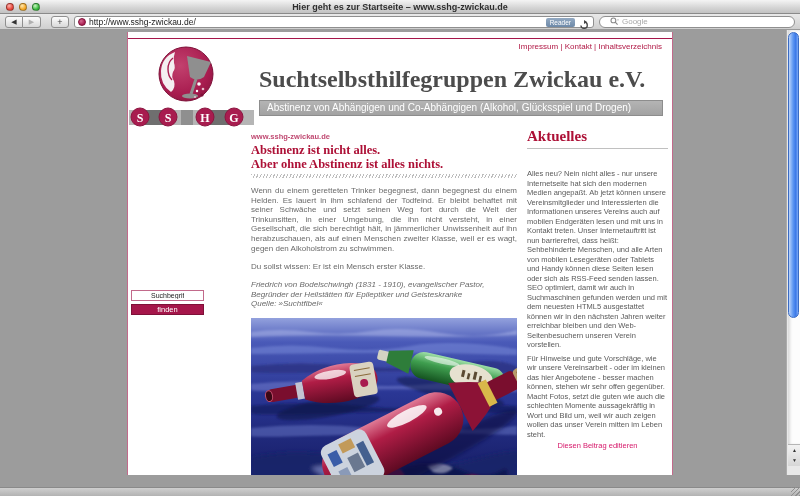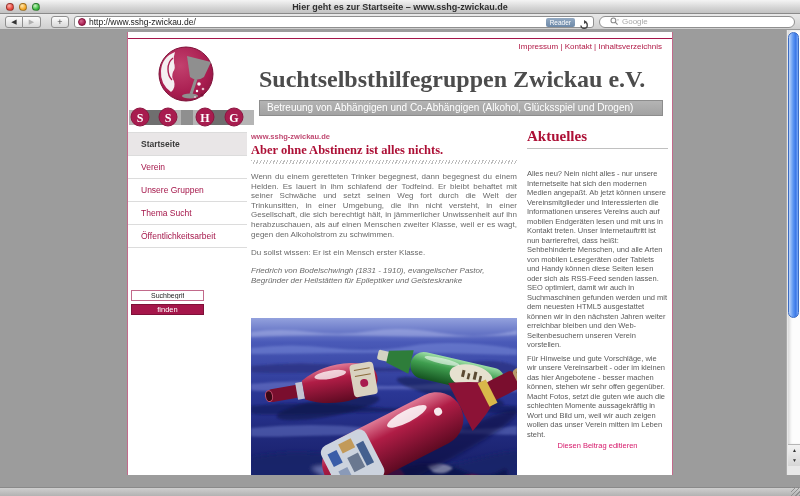--- a/index.html
+++ b/index.html
@@ -237,44 +237,39 @@
             <circle cx="105" cy="73" r="9" fill="#a81c4f" stroke="#8c1540"></circle>
             <text x="11" y="77.5">S</text>
             <text x="39" y="77.5">S</text>
             <text x="76" y="77.5">H</text>
             <text x="105" y="77.5">G</text>
           </g>
         </svg>
       </div>
 
       <h1 class="site-title">Suchtselbsthilfegruppen Zwickau e.V.</h1>
-      <div class="site-subtitle">Betreuung von Abhängigen und Co-Abhängigen (Alkohol, Glücksspiel und Drogen)</div>
-
-      <nav class="nav">
-        <a href="#" class="nav-item first active">Startseite</a>
-        <a href="#" class="nav-item">Verein</a>
-        <a href="#" class="nav-item">Unsere Gruppen</a>
-        <a href="#" class="nav-item">Thema Sucht</a>
-        <a href="#" class="nav-item">Öffentlichkeitsarbeit</a>
-      </nav>
+      <div class="site-subtitle">Abstinenz von Abhängigen und Co-Abhängigen (Alkohol, Glücksspiel und Drogen)</div>
+
 
       <div class="searchbox">
         <input class="search-input" type="text" value="Suchbegriff" style="">
         <div class="find-btn">finden</div>
       </div>
 
       <div class="main-col">
         <div class="site-url">www.sshg-zwickau.de</div>
         <div class="headline">
+          <div>Abstinenz ist nicht alles.</div>
           <div>Aber ohne Abstinenz ist alles nichts.</div>
         </div>
         <div class="hatch"></div>
         <p class="body-text">Wenn du einem geretteten Trinker begegnest, dann begegnest du einem Helden. Es lauert in ihm schlafend der Todfeind. Er bleibt behaftet mit seiner Schwäche und setzt seinen Weg fort durch die Welt der Trinkunsitten, in einer Umgebung, die ihn nicht versteht, in einer Gesellschaft, die sich berechtigt hält, in jämmerlicher Unwissenheit auf ihn herabzuschauen, als auf einen Menschen zweiter Klasse, weil er es wagt, gegen den Alkoholstrom zu schwimmen.</p>
         <p class="body-line">Du sollst wissen: Er ist ein Mensch erster Klasse.</p>
         <p class="attribution">Friedrich von Bodelschwingh (1831 - 1910), evangelischer Pastor, Begründer der Heilstätten für Epileptiker und Geisteskranke</p>
+        <p class="quelle">Quelle: »Suchtfibel«</p>
       </div>
 
       <div class="photo">
         <svg width="266" height="200" viewBox="0 0 266 200">
           <defs>
             <linearGradient id="water" x1="0" y1="0" x2="0" y2="1">
               <stop offset="0%" stop-color="#93a1dd"></stop>
                 <stop offset="12%" stop-color="#4a5ab8"></stop>
               <stop offset="38%" stop-color="#2a3694"></stop>
                 <stop offset="70%" stop-color="#1b2370"></stop>

